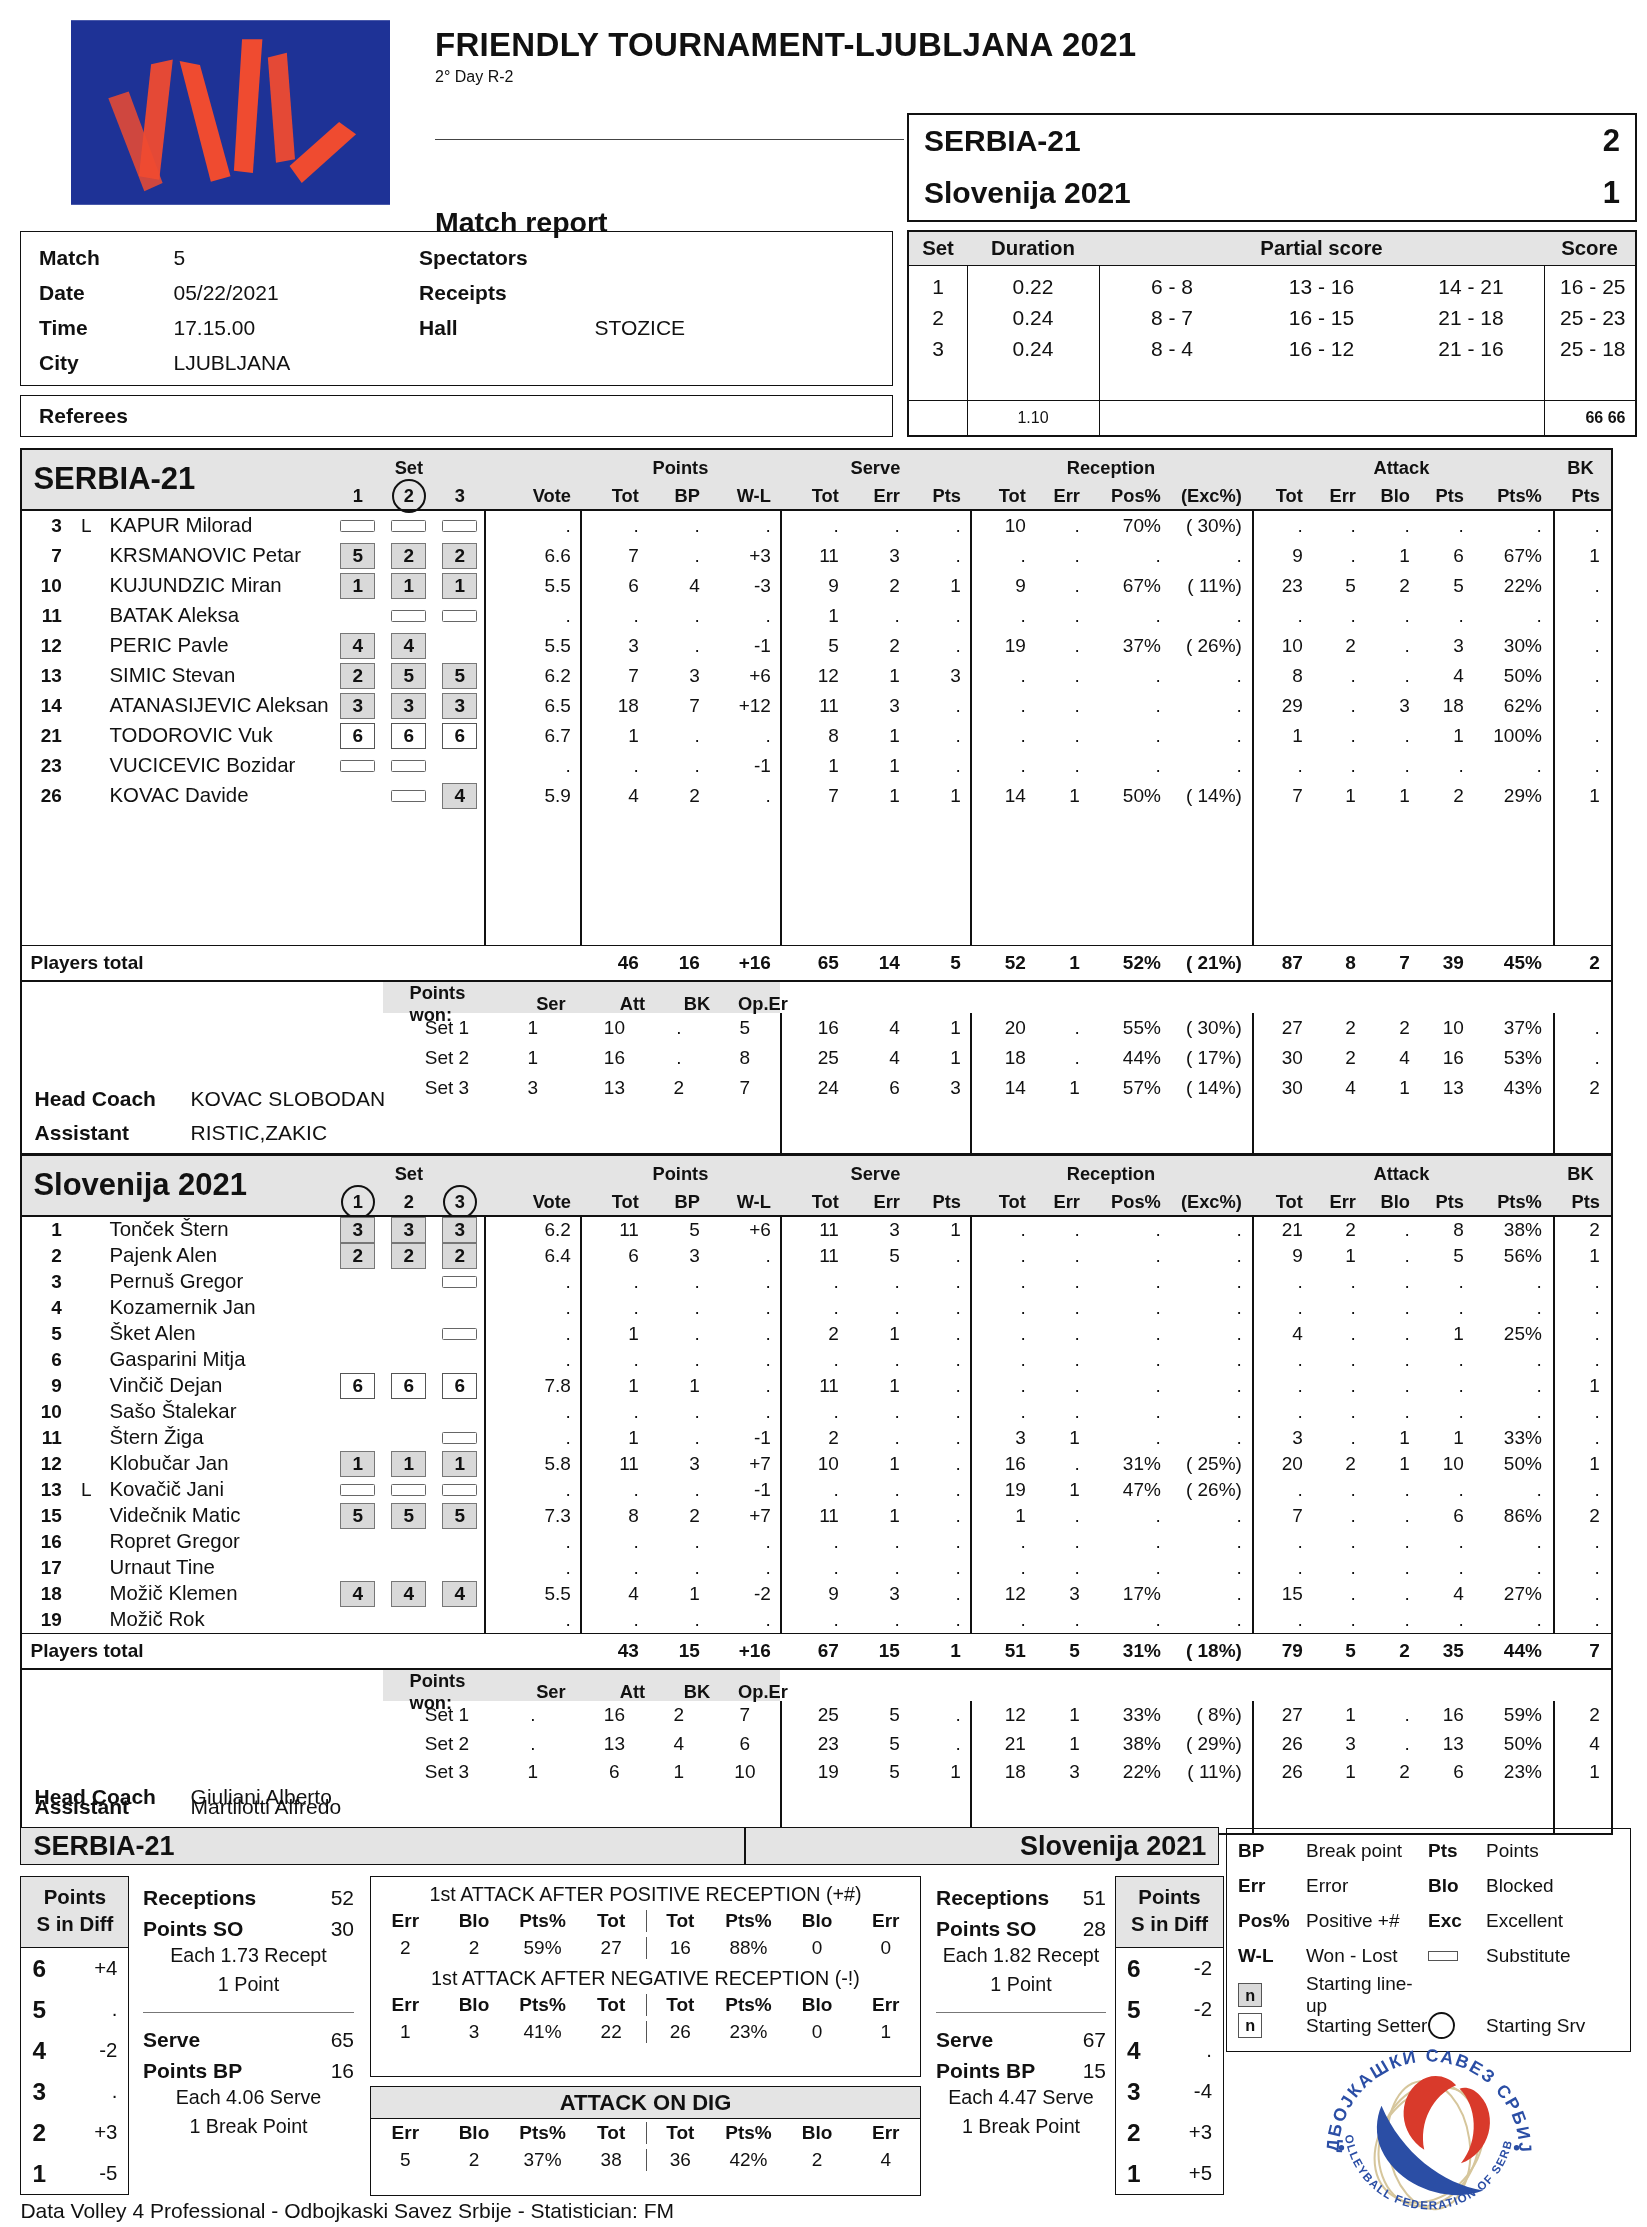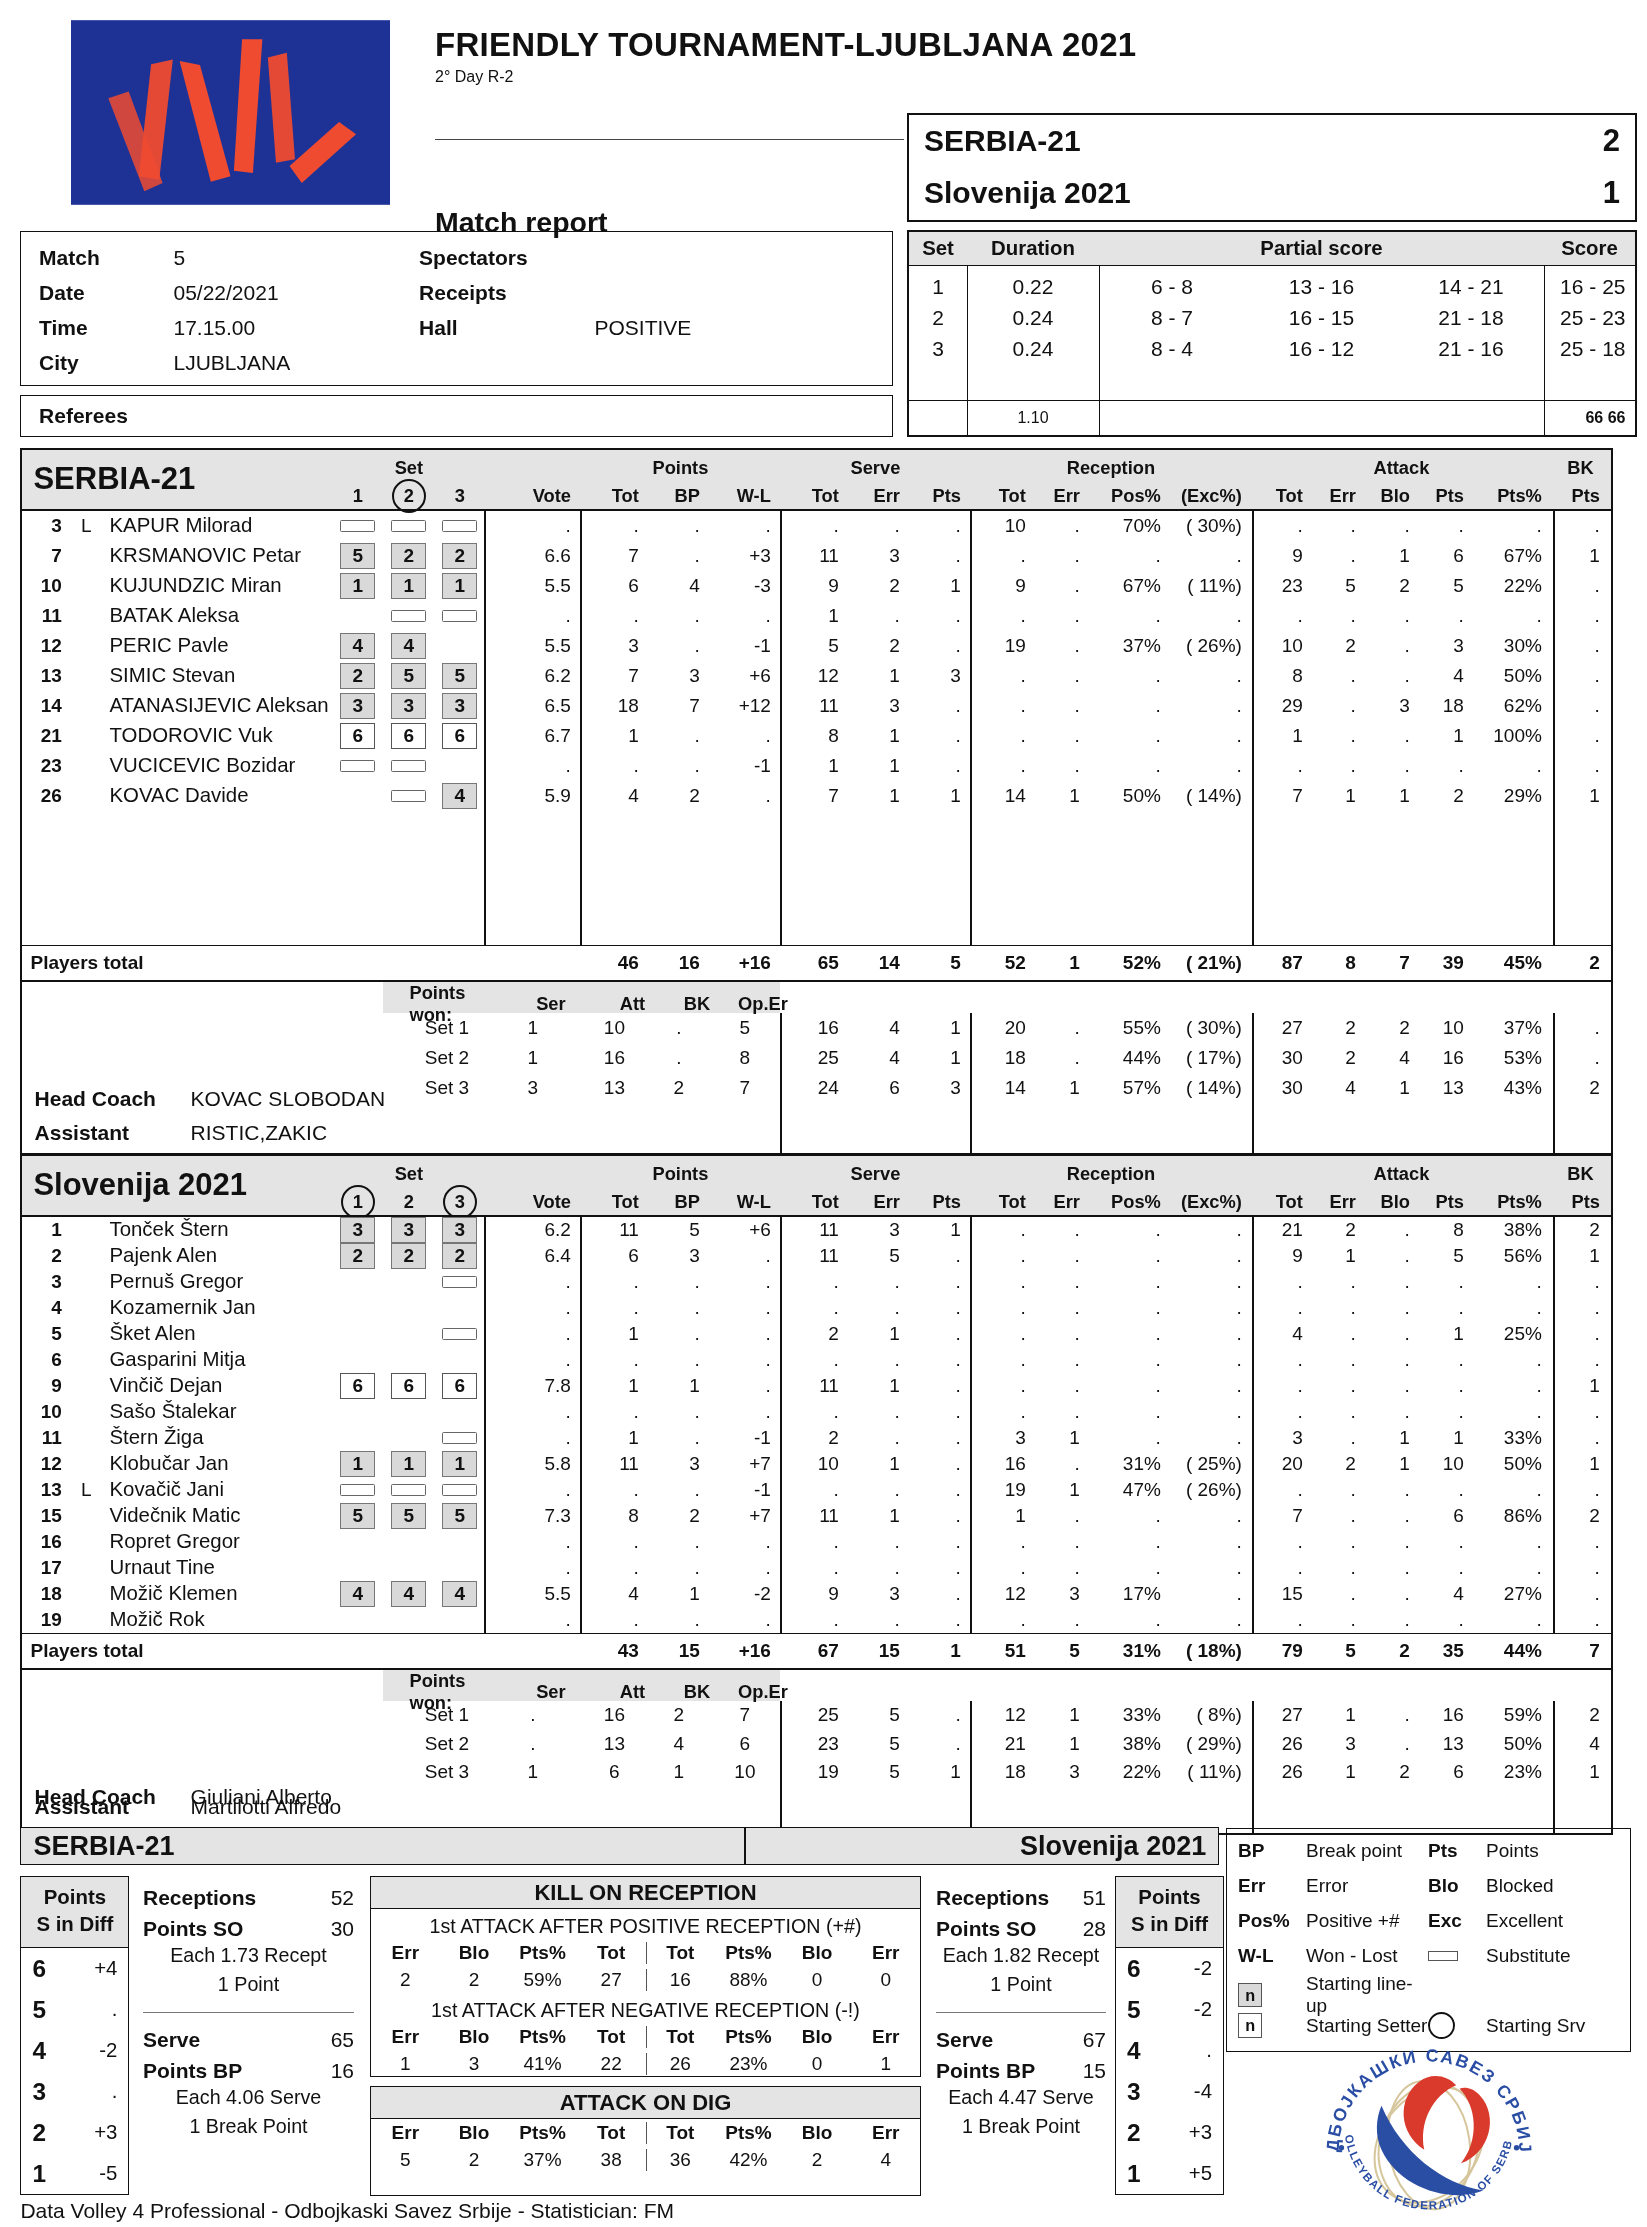--- a/index.html
+++ b/index.html
@@ -185,21 +185,21 @@
           <div class="inforow">
             <span class="lab" style="width: 170px;">Spectators</span>
             <span class="val"></span>
           </div>
           <div class="inforow">
             <span class="lab" style="width: 170px;">Receipts</span>
             <span class="val"></span>
           </div>
           <div class="inforow">
             <span class="lab" style="width: 170px;">Hall</span>
-            <span class="val">POSITIVE</span>
+            <span class="val">STOZICE</span>
           </div>
         </div>
     </div>
   </div>
   <div class="abs box2" style="left:20.4px;top:395px;width:873px;height:42px;display:flex;align-items:center;padding-left:17.7px;">
     <span class="b" style="font-size:21px;">Referees</span>
   </div>
 
   <section class="ttable" id="team0" style="top:448px;">
     <div class="thead">
@@ -1189,21 +1189,20 @@
       </div>
       <div class="statline">
         <span class="lab">Points BP</span>
         <span>16</span>
       </div>
       <div class="statnote">Each 4.06 Serve</div>
       <div class="statnote">1 Break Point</div>
     </div>
 
   <div class="kbox" id="kill-box" style="left:370px;top:1876px;width:551px;height:201px;">
-      <div class="ktitle">KILL ON RECEPTION</div>
       <div class="ksub">1st ATTACK AFTER POSITIVE RECEPTION (+#)</div>
       <div class="krow h">
         <span>Err</span>
         <span>Blo</span>
         <span>Pts%</span>
         <span>Tot</span>
         <span>Tot</span>
         <span>Pts%</span>
         <span>Blo</span>
         <span>Err</span>

